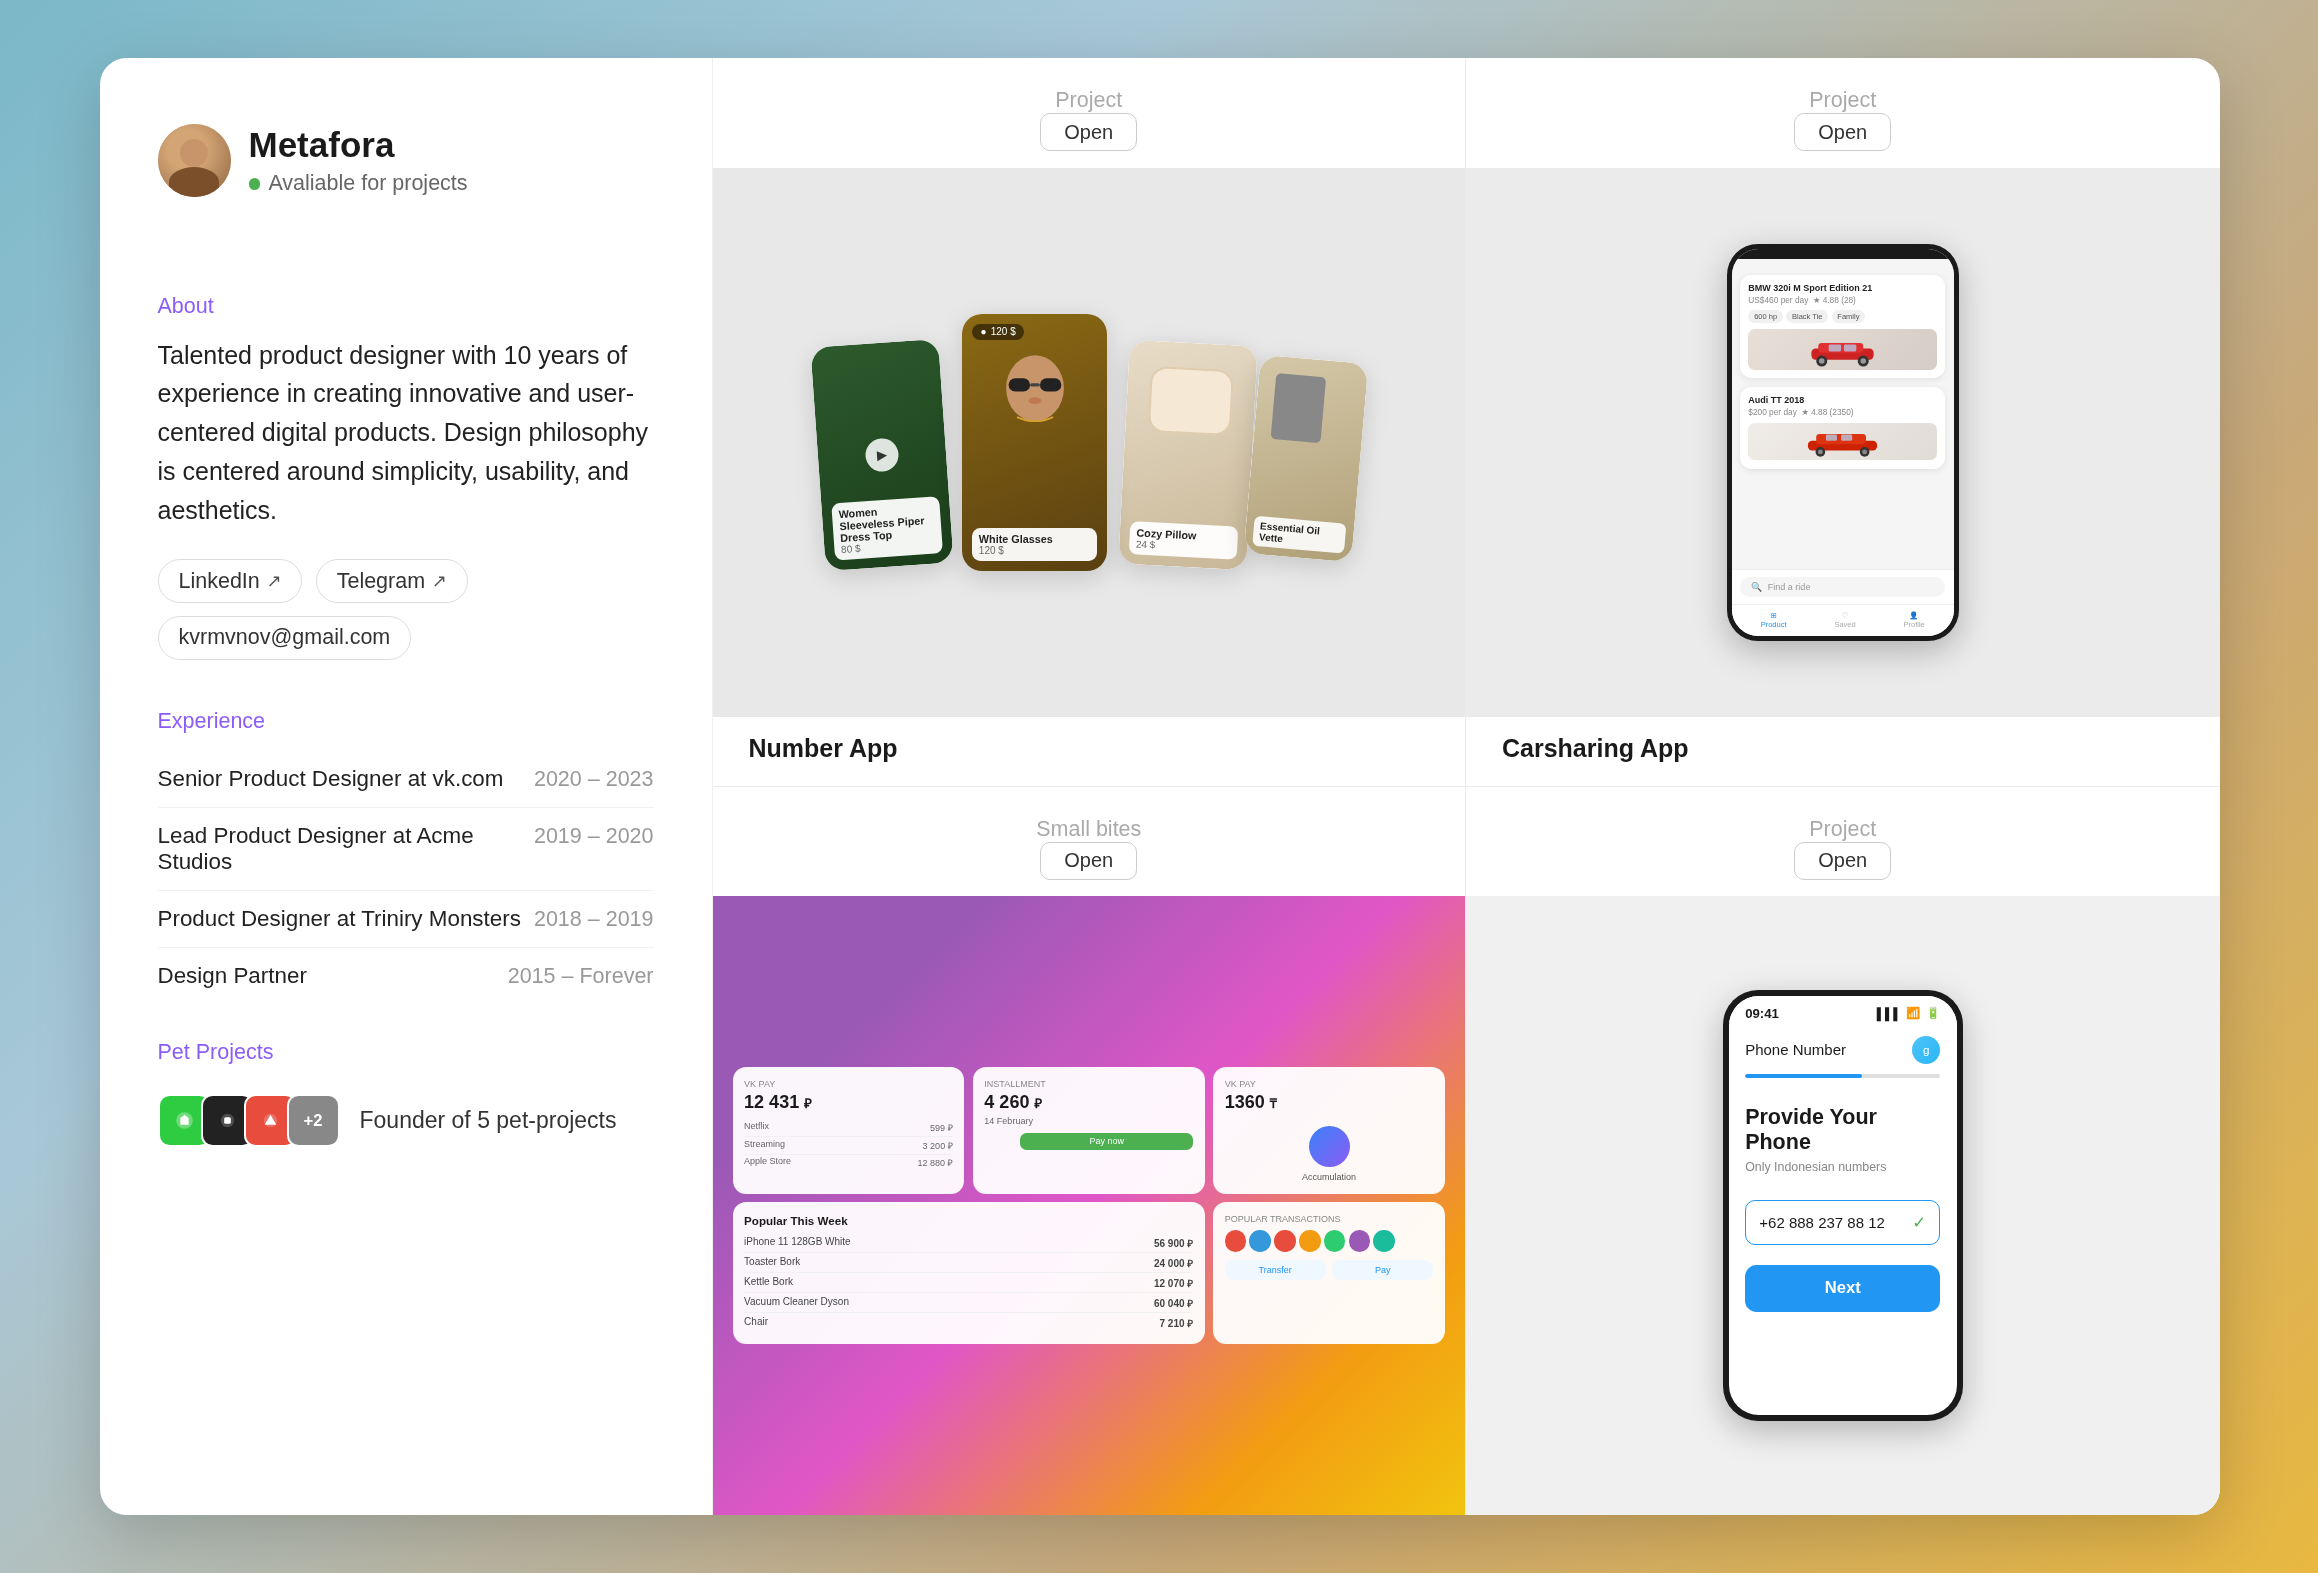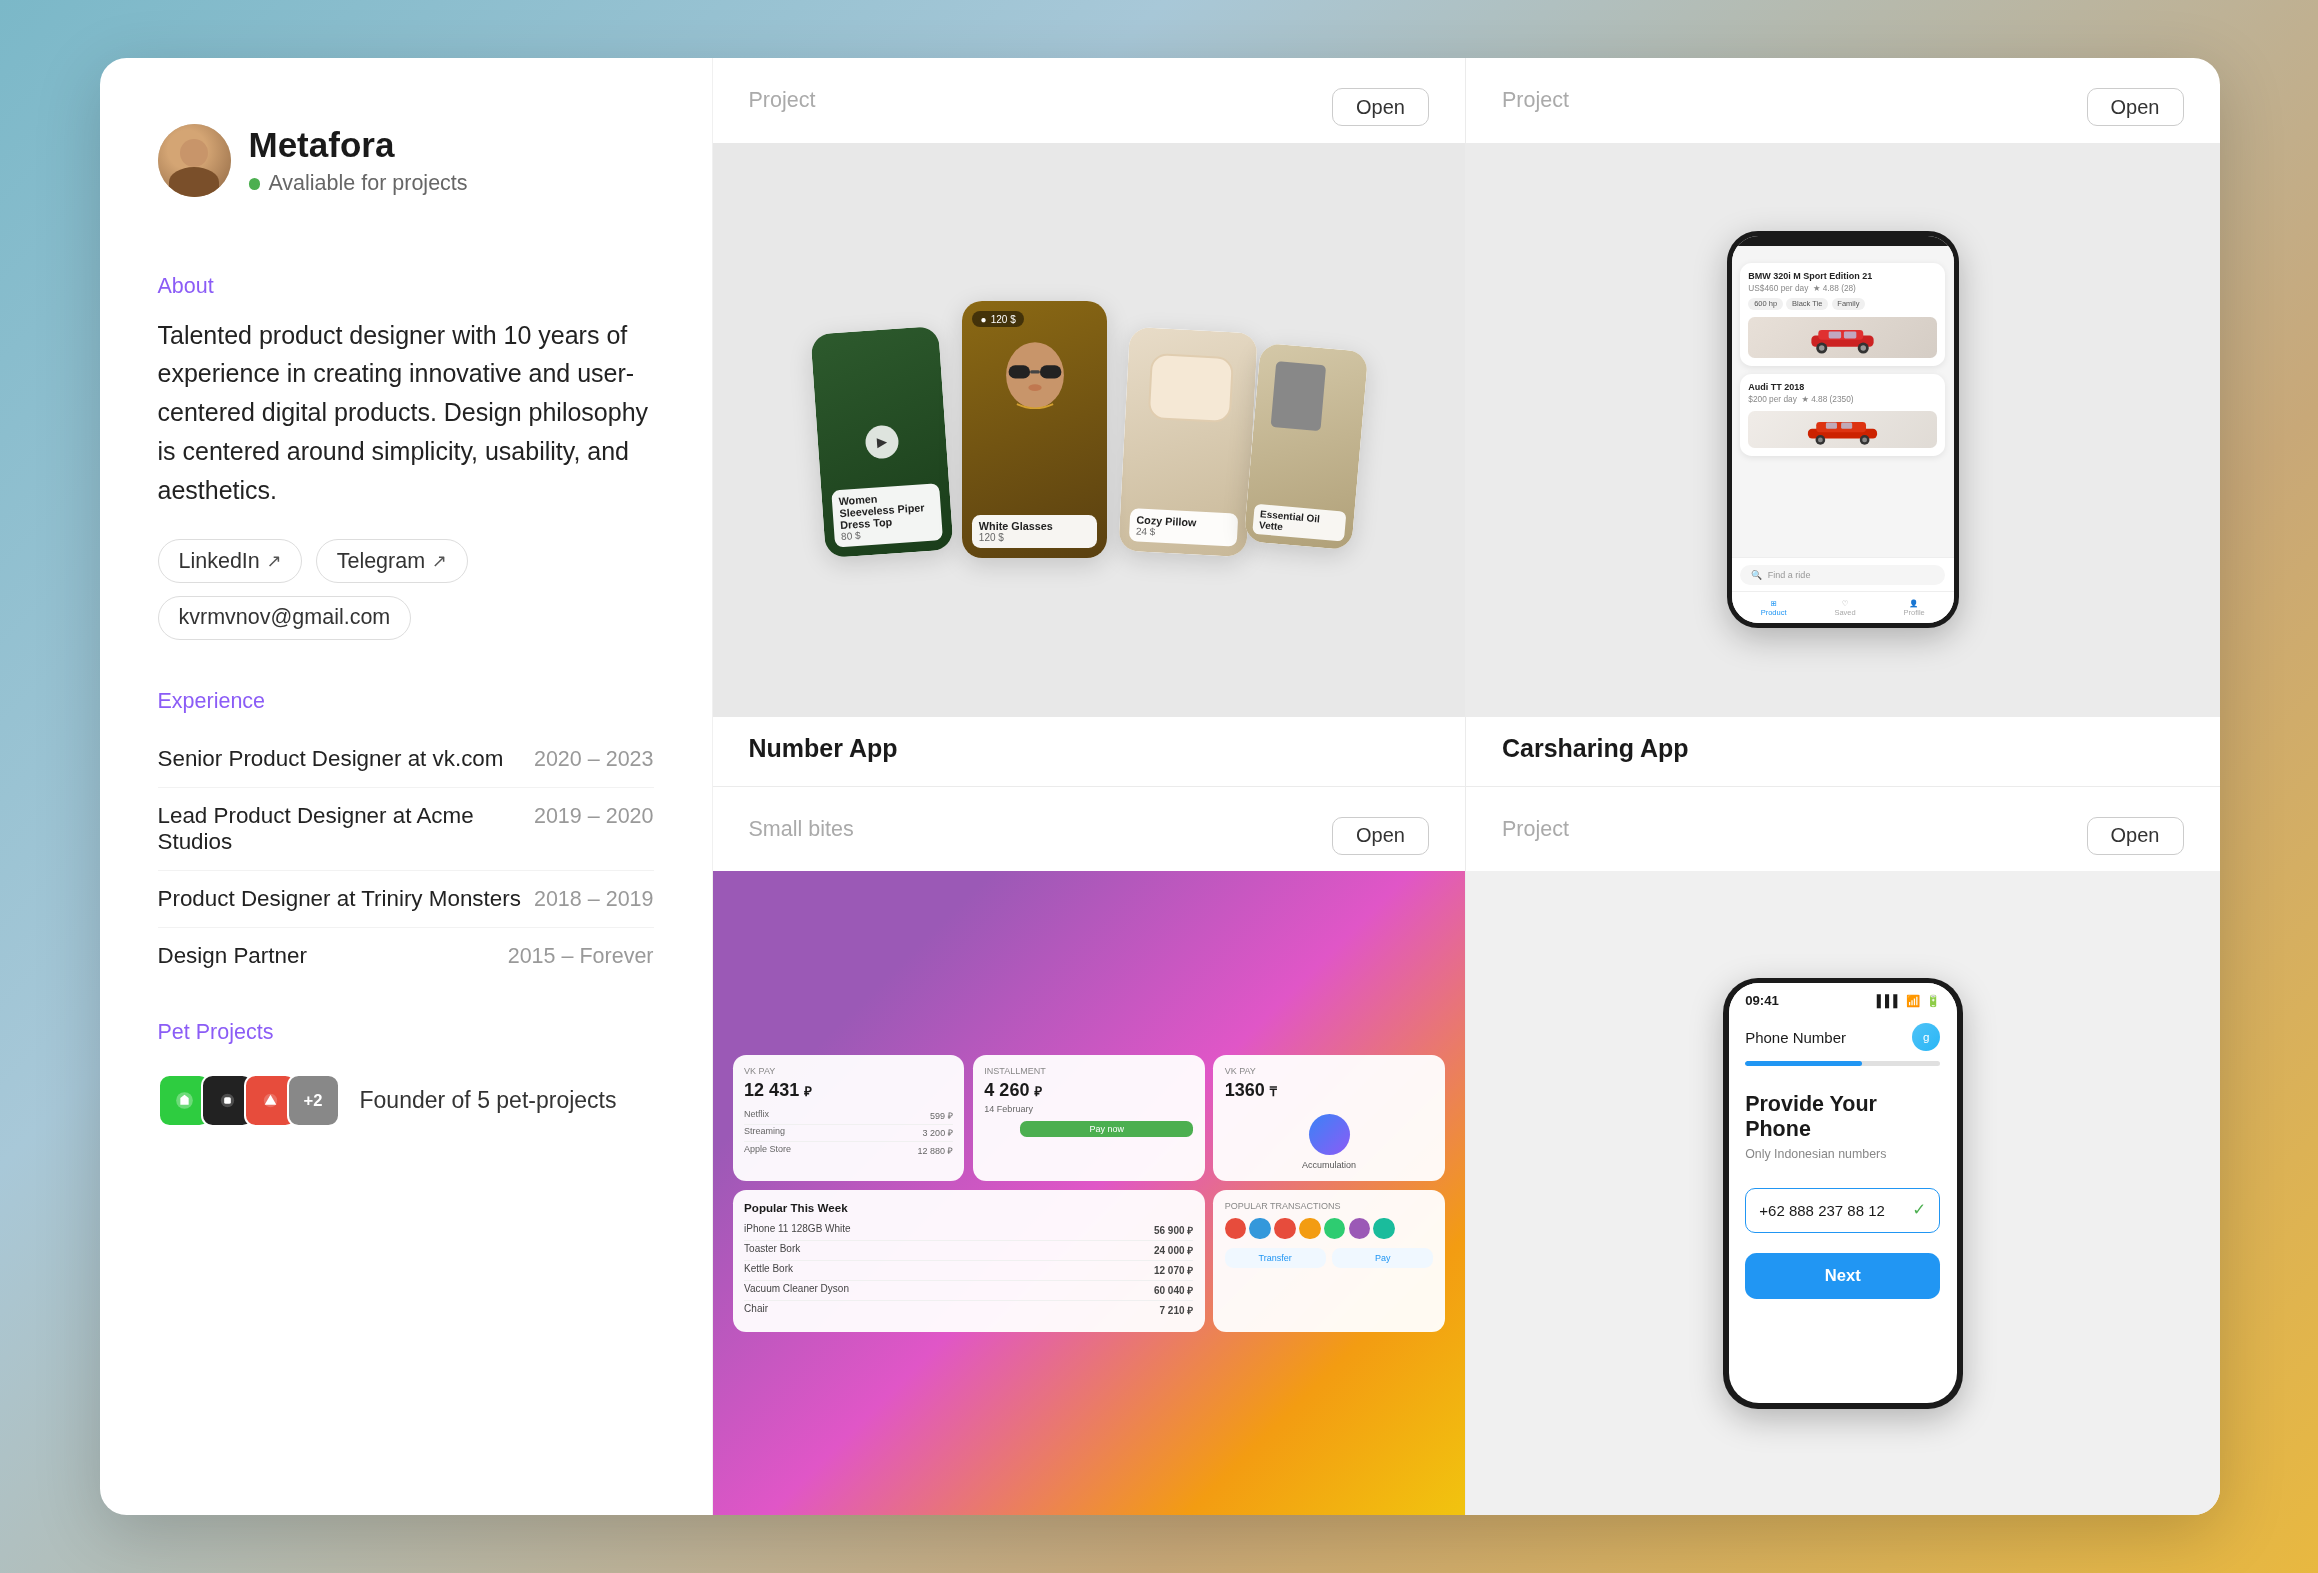--- a/index.html
+++ b/index.html
@@ -28,21 +28,21 @@
       padding: 66px 58px;
       border-right: 0.8px solid #f0f0f0;
       display: flex;
       flex-direction: column;
       gap: 0;
     }
     .profile-header {
       display: flex;
       align-items: center;
       gap: 18px;
-      margin-bottom: 41px;
+      margin-bottom: 61px;
     }
     .avatar {
       width: 73px;
       height: 73px;
       border-radius: 50%;
       background: #c8b8a0;
       overflow: hidden;
       flex-shrink: 0;
     }
     .avatar-img {
@@ -211,23 +211,24 @@
       border-bottom: 0.8px solid #ebebeb;
       overflow: hidden;
     }
     .project-cell:nth-child(2) { border-right: none; }
     .project-cell:nth-child(4) { border-right: none; }
     .project-cell:nth-child(3),
     .project-cell:nth-child(4) { border-bottom: none; }
     .cell-header {
       display: flex;
       justify-content: space-between;
-      align-items: flex-start;
+      align-items: center;
       padding: 30px 36px 16.6px;
       flex-shrink: 0;
+      flex-direction: column;
     }
     .cell-type {
       font-size: 21.5px;
       color: #aaa;
     }
     .open-btn {
       border: 1.2px solid #ccc;
       border-radius: 10px;
       padding: 6.6px 23px;
       font-size: 20px;

